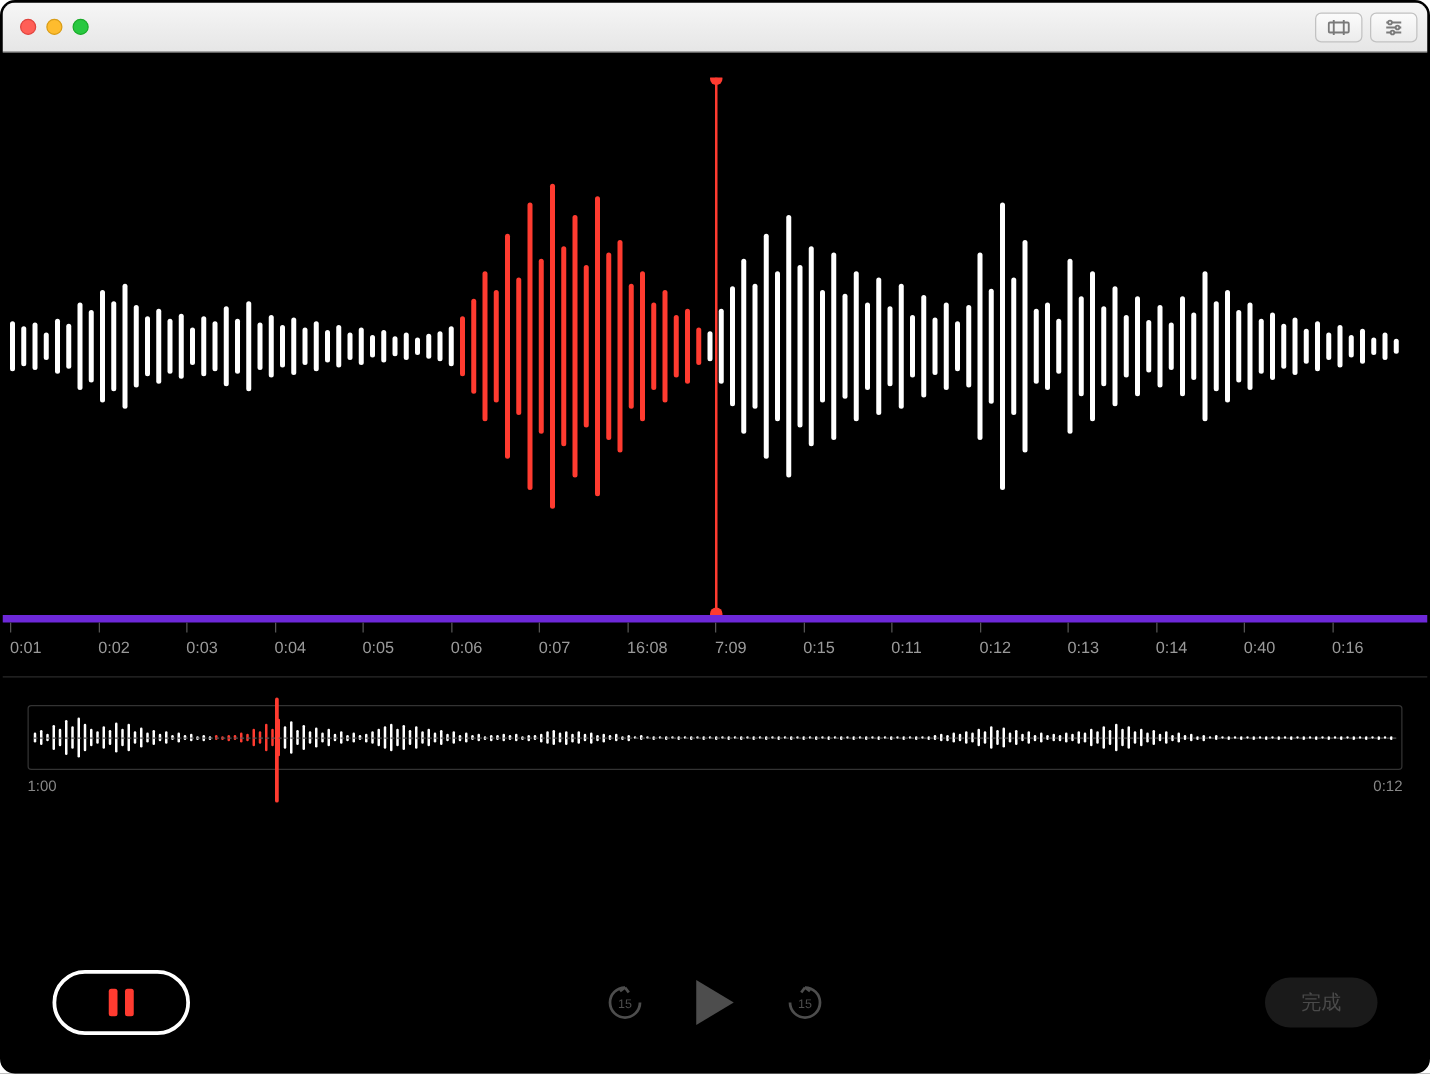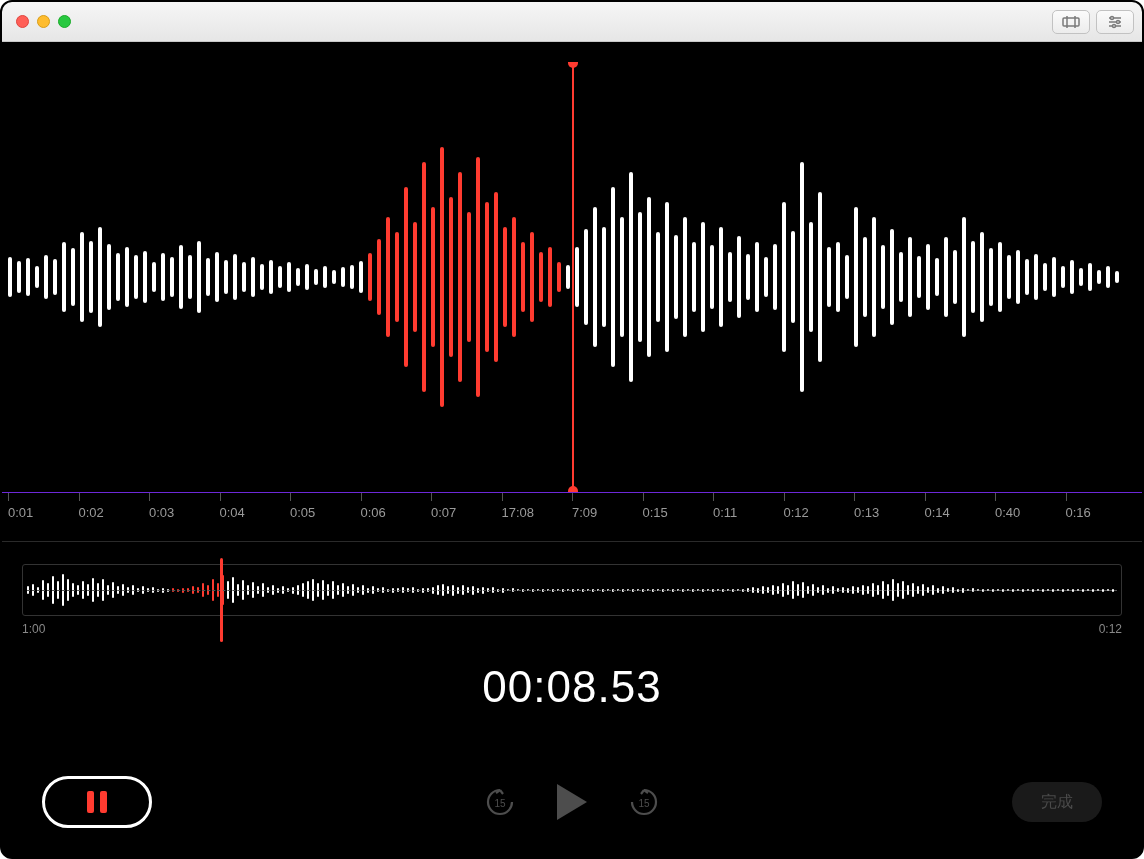--- a/index.html
+++ b/index.html
@@ -75,21 +75,21 @@
     left:50%;
   }
   .playhead::before,.playhead::after{
     content:""; position:absolute; left:50%; transform:translateX(-50%);
     width:10px; height:10px; background:#ff3b30; border-radius:50%;
   }
   .playhead::before{top:-4px;}
   .playhead::after{bottom:-4px;}
   .ruler{
     height:50px;
-    border-top:1px solid #6d28d9;
+    border-top:6px solid #6d28d9;
     border-bottom:1px solid #2a2a2a;
     display:flex;
     padding: 0 6px;
   }
   .tick{
     flex:1;
     position:relative;
     color:#9a9a9a;
     font-size:13px;
   }
@@ -341,21 +341,21 @@
         <div class="tick">
           <span>0:05</span>
         </div>
         <div class="tick">
           <span>0:06</span>
         </div>
         <div class="tick">
           <span>0:07</span>
         </div>
         <div class="tick">
-          <span>17:08</span>
+          <span>16:08</span>
         </div>
         <div class="tick">
           <span>7:09</span>
         </div>
         <div class="tick">
           <span>0:15</span>
         </div>
         <div class="tick">
           <span>0:11</span>
         </div>
@@ -598,21 +598,20 @@
           <div class="bar" style="height: 2px;"></div>
           <div class="bar" style="height: 3px;"></div>
         </div>
       <div class="ov-play" id="ov-play" style="left: 18%;"></div>
       <div class="ov-labels">
         <span>1:00</span>
         <span>0:12</span>
       </div>
     </div>
 
-    <div class="timer">00:08.53</div>
 
     <div class="controls">
       <div class="rec-btn">
         <div class="pbar"></div>
         <div class="pbar"></div>
       </div>
       <div class="center-ctrls">
         <div class="skip">
           <svg width="34" height="34" viewBox="0 0 34 34" fill="none" stroke="currentColor" stroke-width="2.2">
             <path d="M17 5 A12 12 0 1 0 29 17"></path>

